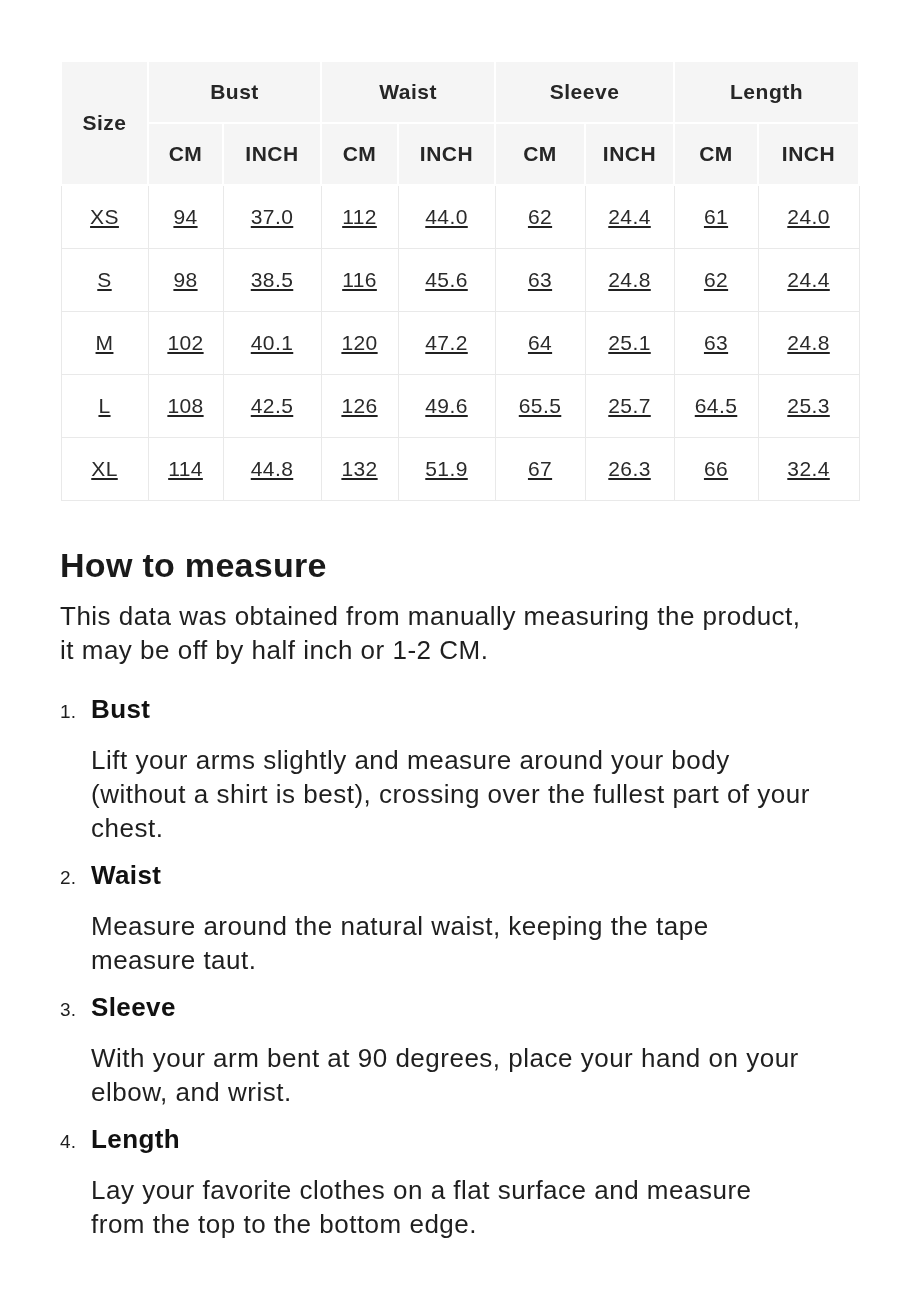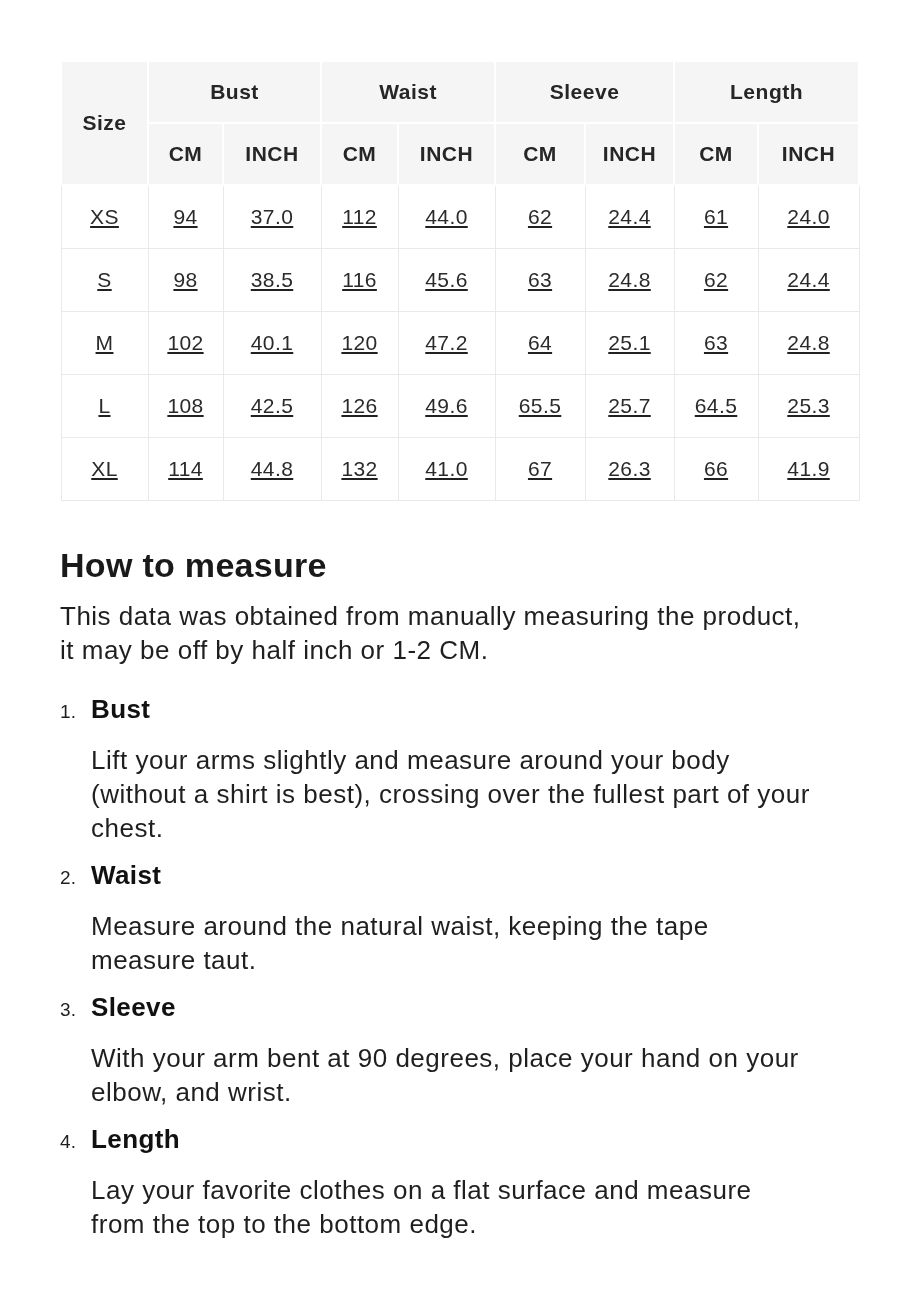--- a/index.html
+++ b/index.html
@@ -173,25 +173,25 @@
         <td>65.5</td>
         <td>25.7</td>
         <td>64.5</td>
         <td>25.3</td>
       </tr>
       <tr>
         <td>XL</td>
         <td>114</td>
         <td>44.8</td>
         <td>132</td>
-        <td>41.0</td>
+        <td>51.9</td>
         <td>67</td>
         <td>26.3</td>
         <td>66</td>
-        <td>41.9</td>
+        <td>32.4</td>
       </tr>
     </tbody>
   </table>
 
   <div class="htm-heading">How to measure</div>
 
   <div>
     <div class="intro-line">This data was obtained from manually measuring the product,</div>
     <div class="intro-line">it may be off by half inch or 1-2 CM.</div>
   </div>

